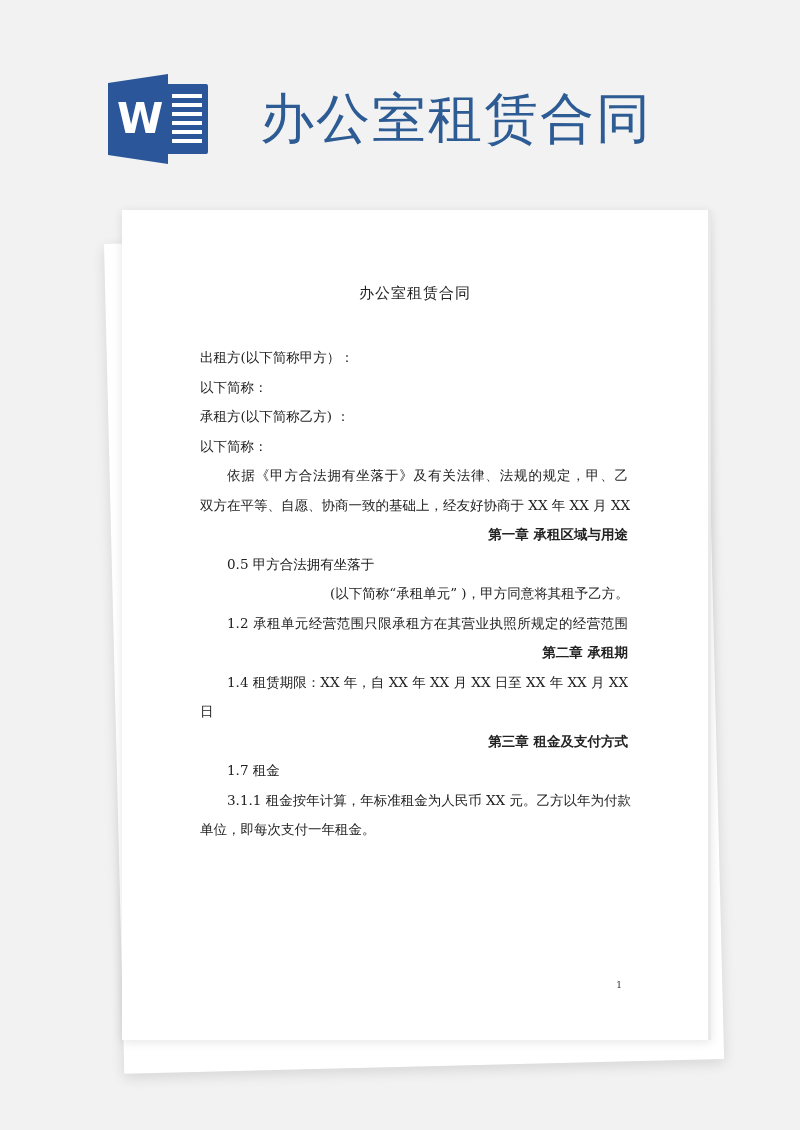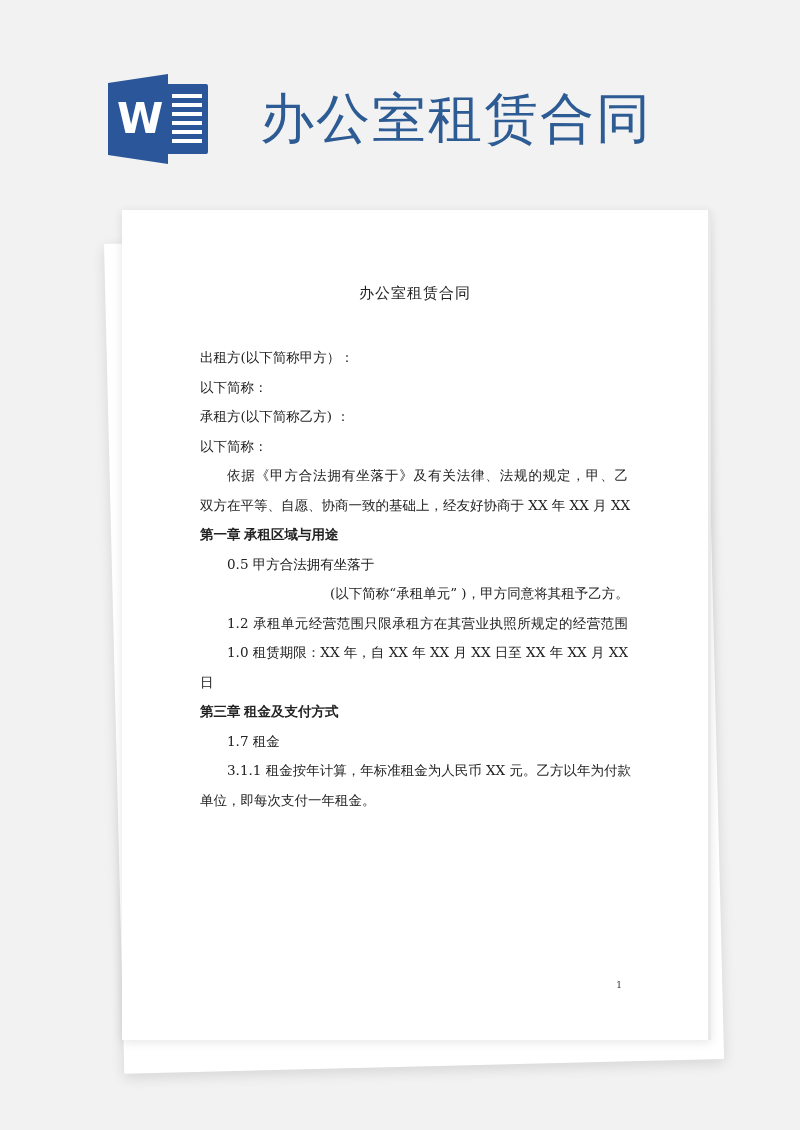--- a/index.html
+++ b/index.html
@@ -48,21 +48,21 @@
     border-right: 3px solid #e9e9e9;
     color: #222;
   }
   .doc-title {
     position: absolute; left: 0; right: 0; top: 74px; text-align: center;
     font-size: 15px; letter-spacing: 1px;
   }
   .body { position: absolute; left: 78px; width: 428px; top: 133px; font-size: 13.5px; }
   .line { height: 29.5px; line-height: 29.5px; white-space: nowrap; }
   .indent { padding-left: 27px; }
-  .chapter { text-align: left; font-weight: bold; font-family: Liberation Serif, serif; }
+  .chapter { text-align: right; font-weight: bold; }
   .justify { text-align: justify; text-align-last: justify; }
   .right-pad { padding-left: 130px; text-align: right; }
   .page-num {
     position: absolute; right: 86px; bottom: 50px; font-size: 9px; color: #333;
   }
 </style>
 </head>
 <body>
 
 <div class="header">
@@ -90,21 +90,22 @@
     <div class="line">出租方(以下简称甲方）：</div>
     <div class="line">以下简称：</div>
     <div class="line">承租方(以下简称乙方) ：</div>
     <div class="line">以下简称：</div>
     <div class="line indent justify">依据《甲方合法拥有坐落于》及有关法律、法规的规定，甲、乙</div>
     <div class="line justify">双方在平等、自愿、协商一致的基础上，经友好协商于 XX 年 XX 月 XX</div>
     <div class="line chapter">第一章  承租区域与用途</div>
     <div class="line indent">0.5  甲方合法拥有坐落于</div>
     <div class="line right-pad">(以下简称“承租单元” )，甲方同意将其租予乙方。</div>
     <div class="line indent justify">1.2  承租单元经营范围只限承租方在其营业执照所规定的经营范围</div>
-    <div class="line indent justify">1.0  租赁期限：XX 年，自 XX 年 XX 月 XX 日至 XX 年 XX 月 XX</div>
+    <div class="line chapter">第二章  承租期</div>
+    <div class="line indent justify">1.4  租赁期限：XX 年，自 XX 年 XX 月 XX 日至 XX 年 XX 月 XX</div>
     <div class="line">日</div>
     <div class="line chapter">第三章  租金及支付方式</div>
     <div class="line indent">1.7  租金</div>
     <div class="line indent justify">3.1.1  租金按年计算，年标准租金为人民币 XX 元。乙方以年为付款</div>
     <div class="line">单位，即每次支付一年租金。</div>
   </div>
   <div class="page-num">1</div>
 </div>
 
 </body></html>

